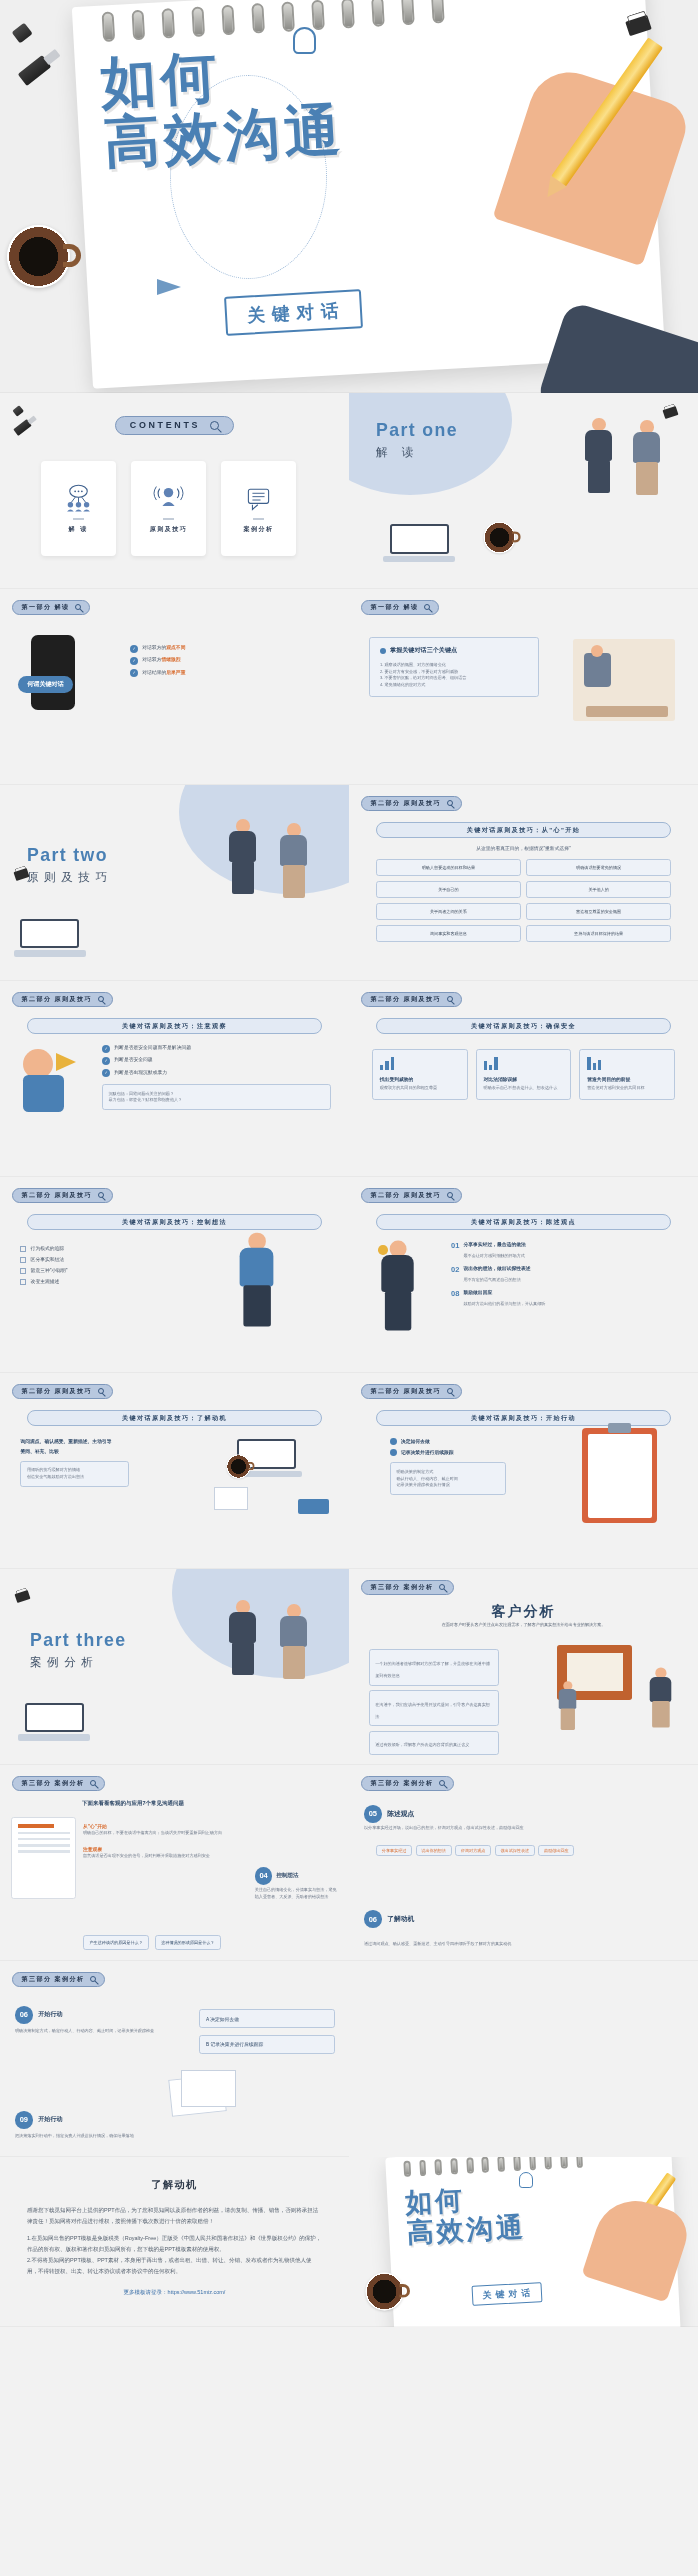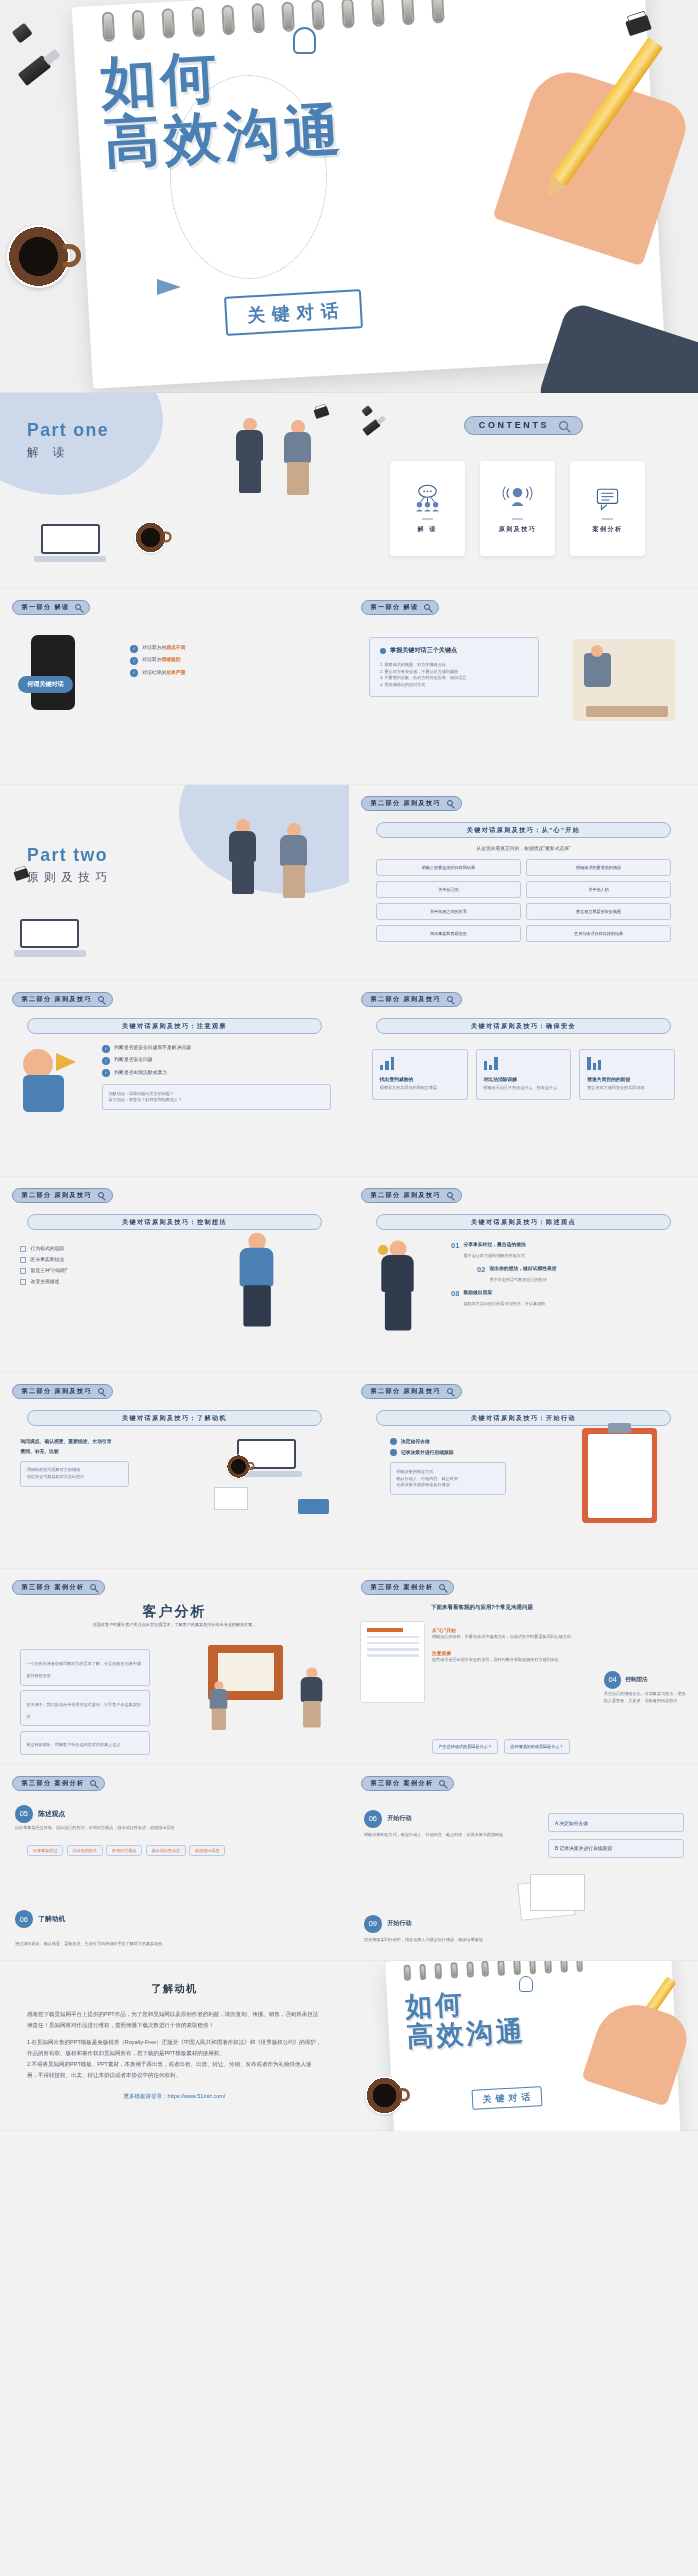--- a/index.html
+++ b/index.html
@@ -156,21 +156,21 @@
   }
   .bullet .dot{
     flex:none; width:8.2px;height:8.2px;border-radius:50%;
     background:#4a80b4; color:#fff; font-size:4.1px;
     display:flex;align-items:center;justify-content:center; margin-top:0.7px;
   }
   .tinytext{ font-size:4.1px; color:#6b7687; line-height:1.6; }
   .num-badge{
     width:17.7px;height:17.7px;border-radius:50%;background:#4a80b4;color:#fff;
     display:flex;align-items:center;justify-content:center;
-    font-size:7.5px;font-weight:normal;
+    font-size:7.5px;font-weight:bold;
   }
   .person{
     position:absolute; width:35px;height:75px;
   }
   .person .head{
     position:absolute; left:11px; top:0; width:13.6px;height:13.6px;border-radius:50%;
     background:#f0b58e;
   }
   .person .body{
     position:absolute; left:4.1px; top:12.3px; width:27px;height:31px;
@@ -255,46 +255,20 @@
       <div>如何</div>
       <div>高效沟通</div>
     </div>
     <div class="cover-sub">关键对话</div>
     <div class="plane"></div>
 
     <div class="sleeve"></div>
     <div class="hand"></div>
     <div class="pencil"></div>
     <div class="clip" style="right:48px; top:17.7px;"></div>
-  </div>
-
-  <div class="slide half">
-    <div class="blue-blob" style="left:-41px; top:-48px; width:204px;height:150px;"></div>
-    <div style="position:absolute; left:27px; top:27px;">
-      <div class="part-title">Part one</div>
-      <div class="part-sub">解  读</div>
-    </div>
-    <div class="person" style="right:82px; top:24.5px;">
-      <span class="head"></span>
-        <span class="body"></span>
-        <span class="legs" style="background:#3e4a5c;"></span>
-    </div>
-    <div class="person" style="right:34px; top:27px;">
-      <span class="head"></span>
-        <span class="body" style="background:#6f7f95;"></span>
-        <span class="legs"></span>
-    </div>
-    <div class="laptop" style="left:41px; bottom:27px;">
-      <span class="scr"></span>
-        <span class="base"></span>
-    </div>
-    <div class="coffee" style="left:119px; bottom:20.4px; transform:scale(.5);">
-        <span class="handle"></span>
-      </div>
-    <div class="clip" style="right:16.4px; top:12.3px; transform:scale(.6) rotate(-18deg);"></div>
   </div>
 
   <div class="slide half">
     <div class="usbcap" style="left:9.5px; top:11px; transform:scale(.55) rotate(-38deg);"></div>
     <div class="usb" style="left:6.8px; top:27px; transform:scale(.55) rotate(-38deg);"></div>
     <div style="position:absolute; left:0; right:0; top:23px; text-align:center;">
       <span class="pill">
         <span>CONTENTS</span>
         <span class="mag"></span>
       </span>
@@ -331,20 +305,46 @@
           <path d="M14 32 l0 7 l8-7" fill="none" stroke="#3d5f8c" stroke-width="1.6"></path>
           <path d="M14 15h18 M14 20h18 M14 25h12" stroke="#3d5f8c" stroke-width="1.4"></path>
         </svg>
         <div style="width:11px;height:1.4px;background:#c3ccd8;"></div>
         <div style="font-size:6.1px;color:#33425a;letter-spacing:1.4px;font-weight:bold;">案例分析</div>
       </div>
     </div>
   </div>
 
   <div class="slide half">
+    <div class="blue-blob" style="left:-41px; top:-48px; width:204px;height:150px;"></div>
+    <div style="position:absolute; left:27px; top:27px;">
+      <div class="part-title">Part one</div>
+      <div class="part-sub">解  读</div>
+    </div>
+    <div class="person" style="right:82px; top:24.5px;">
+      <span class="head"></span>
+        <span class="body"></span>
+        <span class="legs" style="background:#3e4a5c;"></span>
+    </div>
+    <div class="person" style="right:34px; top:27px;">
+      <span class="head"></span>
+        <span class="body" style="background:#6f7f95;"></span>
+        <span class="legs"></span>
+    </div>
+    <div class="laptop" style="left:41px; bottom:27px;">
+      <span class="scr"></span>
+        <span class="base"></span>
+    </div>
+    <div class="coffee" style="left:119px; bottom:20.4px; transform:scale(.5);">
+        <span class="handle"></span>
+      </div>
+    <div class="clip" style="right:16.4px; top:12.3px; transform:scale(.6) rotate(-18deg);"></div>
+  </div>
+
+  <div class="slide half">
     <div class="slide-head">
       <span class="pill">
           <span>第一部分  解读</span>
           <span class="mag"></span>
         </span>
     </div>
     <div class="phone" style="left:31px; top:46px;"><span class="scr"></span></div>
     <div style="position:absolute; left:17.7px; top:87px; background:#4a80b4; color:#fff; font-size:6.1px; padding:4.1px 9.5px; border-radius:9.5px; font-weight:bold;">何谓关键对话</div>
     <div style="position:absolute; left:130px; top:55px; right:16.4px;">
       <div class="bullet">
@@ -542,21 +542,21 @@
           <span class="mag"></span>
         </span>
     </div>
     <div class="hdr-band" style="top:37px;">关键对话原则及技巧：陈述观点</div>
     <div style="position:absolute;left:102px;right:17.7px;top:64px;">
       <div style="display:flex;gap:4.1px;margin-bottom:5.5px;">
         <span style="font-size:7.5px;font-weight:bold;color:#4a80b4;">01</span>
         <span><span style="font-size:4.8px;font-weight:bold;color:#2d4766;display:block;">分享事实经过，最合适的做法</span>
         <span class="tinytext">最不会让对方感到抵触的开场方式</span></span>
       </div>
-      <div style="display:flex;gap:4.1px;margin-bottom:5.5px;margin-left:26px;">
+      <div style="display:flex;gap:4.1px;margin-bottom:5.5px;">
         <span style="font-size:7.5px;font-weight:bold;color:#4a80b4;">02</span>
         <span><span style="font-size:4.8px;font-weight:bold;color:#2d4766;display:block;">说出你的想法，做出试探性表述</span>
         <span class="tinytext">用不肯定的语气阐述自己的想法</span></span>
       </div>
       <div style="display:flex;gap:4.1px;">
         <span style="font-size:7.5px;font-weight:bold;color:#4a80b4;">08</span>
         <span><span style="font-size:4.8px;font-weight:bold;color:#2d4766;display:block;">鼓励做出回应</span>
         <span class="tinytext">鼓励对方说出他们的看法与想法，并认真倾听</span></span>
       </div>
     </div>
@@ -619,20 +619,42 @@
         <div class="tinytext">确认行动人、行动内容、截止时间</div>
         <div class="tinytext">记录决策并跟踪检查执行情况</div>
       </div>
     </div>
     <div style="position:absolute;right:41px;top:55px;width:75px;height:95px;background:#d7623c;border-radius:4.1px;padding:5.5px;">
       <div style="background:#fff;width:100%;height:100%;border-radius:2px;"></div>
       <div style="position:absolute;left:26px;top:-4.8px;width:23px;height:9.5px;background:#8a9aad;border-radius:2px;"></div>
     </div>
   </div>
 
+  <div class="slide half">
+    <div class="blue-blob" style="right:-48px; top:-61px; width:225px;height:170px;"></div>
+    <div style="position:absolute; left:30px; top:61px;">
+      <div class="part-title">Part three</div>
+      <div class="part-sub">案例分析</div>
+    </div>
+    <div class="person" style="right:89px; top:31px;">
+      <span class="head"></span>
+        <span class="body"></span>
+        <span class="legs" style="background:#3e4a5c;"></span>
+    </div>
+    <div class="person" style="right:38px; top:35px;">
+      <span class="head"></span>
+        <span class="body" style="background:#6f7f95;"></span>
+        <span class="legs"></span>
+    </div>
+    <div class="laptop" style="left:24.5px; bottom:24.5px;">
+        <span class="scr"></span>
+        <span class="base"></span>
+      </div>
+    <div class="clip" style="left:11px; top:20.4px; transform:scale(.6) rotate(-18deg);"></div>
+  </div>
 
   <div class="slide half">
     <div class="slide-head">
       <span class="pill">
           <span>第三部分  案例分析</span>
           <span class="mag"></span>
         </span>
     </div>
     <div style="position:absolute;left:0;right:0;top:34px;text-align:center;font-size:14px;font-weight:bold;color:#2d4766;letter-spacing:2px;">客户分析</div>
     <div style="position:absolute;left:20.4px;right:20.4px;top:52px;font-size:4.1px;color:#5b6777;line-height:1.8;text-align:center;">在面对客户时要从客户关注点出发挖掘需求，了解客户的真实想法并给出专业的解决方案。</div>

